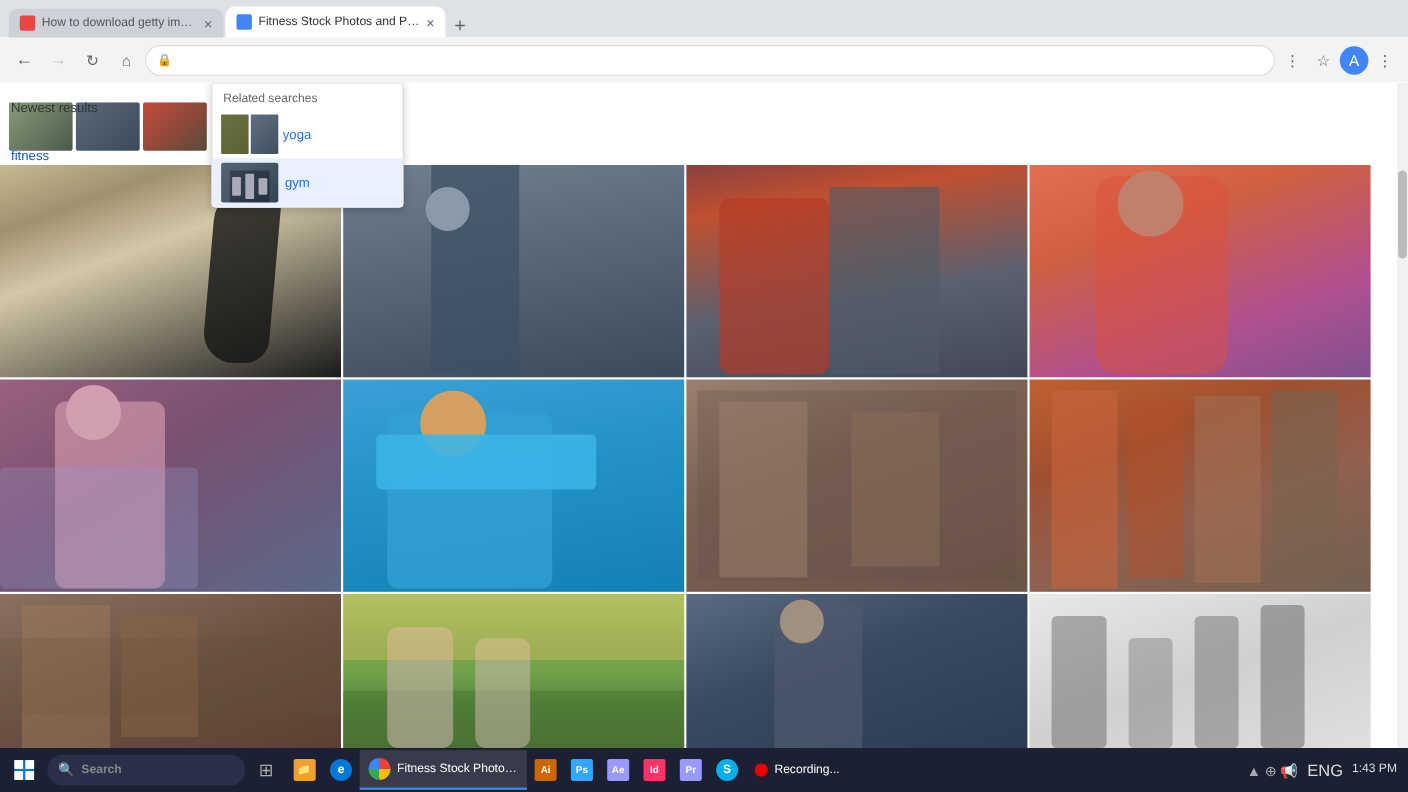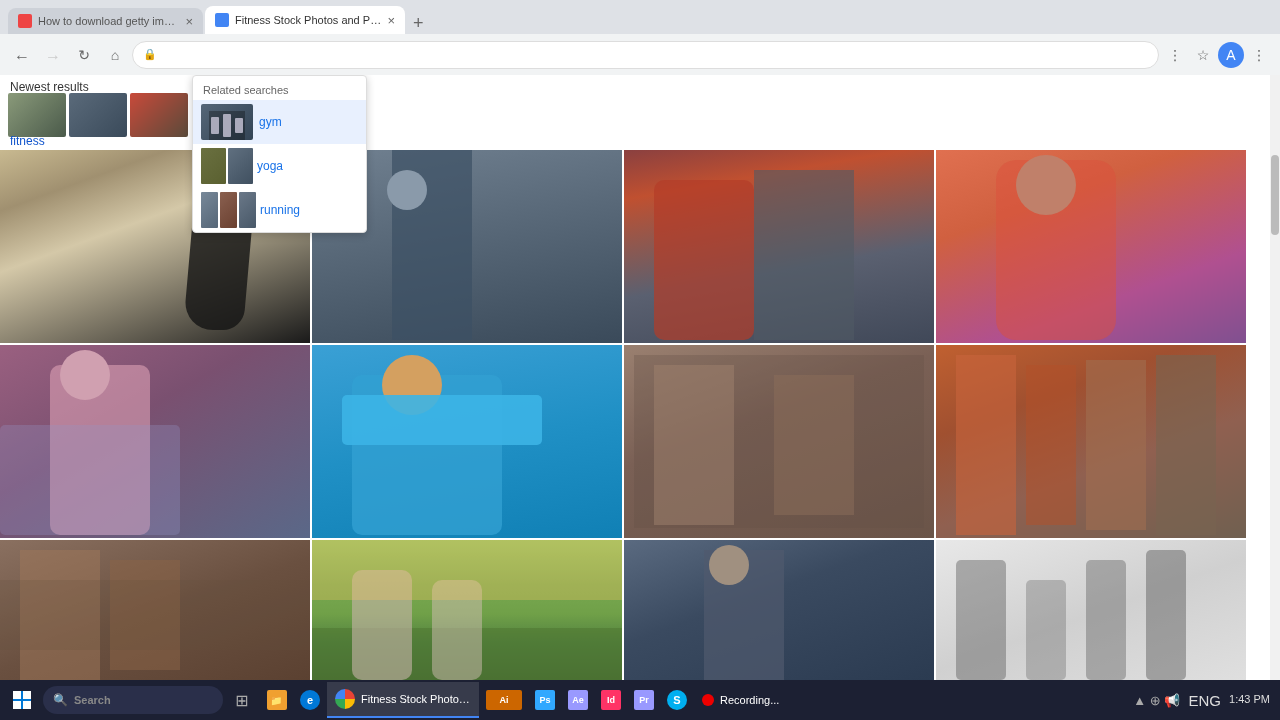--- a/index.html
+++ b/index.html
@@ -40,63 +40,55 @@
     <div style="display:flex; align-items:center; gap:2px;">
       <button style="background:none; border:none; cursor:pointer; color:#666; font-size:14px; width:26px; height:26px;">⋮</button>
       <button style="background:none; border:none; cursor:pointer; color:#666; font-size:14px; width:26px; height:26px;">☆</button>
       <button style="background:none; border:none; cursor:pointer; font-size:14px; width:26px; height:26px; background:#4285f4; color:#fff; border-radius:50%;">A</button>
       <button style="background:none; border:none; cursor:pointer; color:#666; font-size:14px; width:26px; height:26px;">⋮</button>
     </div>
   </div>
 
   <div style="position:absolute; top:75px; left:0; right:0; bottom:40px; background:#fff; overflow:hidden;">
 
-    <div style="position:absolute; top:5px; left:10px; font-size:12px; color:#333; font-weight:500; z-index:20;">Newest results</div>
+    <div style="position:absolute; top:16px; left:10px; font-size:12px; color:#333; font-weight:500; z-index:20;">Newest results</div>
 
     <div style="position:absolute; top:18px; left:8px; right:10px; height:55px; display:flex; gap:3px; overflow:hidden;">
 
       <div style="width:58px; height:44px; background:linear-gradient(135deg,#8a9a7a,#4a5a4a); border-radius:2px; flex-shrink:0; cursor:pointer;"></div>
       <div style="width:58px; height:44px; background:linear-gradient(135deg,#5a6a7a,#3a4a5a); border-radius:2px; flex-shrink:0; cursor:pointer;"></div>
       <div style="width:58px; height:44px; background:linear-gradient(135deg,#c84a3a,#5a4a3a); border-radius:2px; flex-shrink:0; cursor:pointer;"></div>
       <span style="position:absolute; bottom:0; left:2px; font-size:12px; color:#1155cc; cursor:pointer;">fitness</span>
     </div>
 
     <div style="position:absolute; top:0; left:192px; background:#fff; border:1px solid #ddd; border-radius:4px; box-shadow:0 2px 8px rgba(0,0,0,0.2); width:175px; z-index:100;">
       <div style="padding:8px 10px 4px; font-size:11px; color:#666;">Related searches</div>
+
+      <div style="display:flex; align-items:center; gap:4px; padding:4px 8px; cursor:pointer;">
+        <div style="display:flex; gap:2px;">
+          <div style="width:25px; height:36px; background:linear-gradient(135deg,#6a7040,#5a6030); border-radius:1px; flex-shrink:0;"></div>
+          <div style="width:25px; height:36px; background:linear-gradient(135deg,#607080,#405060); border-radius:1px; flex-shrink:0;"></div>
+        </div>
+        <span style="font-size:12px; color:#1a73e8;">yoga</span>
+      </div>
 
       <div style="display:flex; align-items:center; gap:6px; padding:4px 8px; cursor:pointer; background:#e8f0fe;">
         <div style="width:52px; height:36px; background:linear-gradient(135deg,#556677,#334455); border-radius:2px; flex-shrink:0; overflow:hidden;">
           <div style="width:100%; height:100%; display:flex; align-items:flex-end; justify-content:center;">
             <div style="width:70%; height:80%; background:rgba(0,0,0,0.3); display:flex; align-items:center; justify-content:space-around;">
               <div style="width:8px; height:60%; background:#aab; border-radius:1px;"></div>
               <div style="width:8px; height:80%; background:#aab; border-radius:1px;"></div>
               <div style="width:8px; height:50%; background:#aab; border-radius:1px;"></div>
             </div>
           </div>
         </div>
         <span style="font-size:12px; color:#1a73e8;">gym</span>
       </div>
 
-      <div style="display:flex; align-items:center; gap:4px; padding:4px 8px; cursor:pointer;">
-        <div style="display:flex; gap:2px;">
-          <div style="width:25px; height:36px; background:linear-gradient(135deg,#6a7040,#5a6030); border-radius:1px; flex-shrink:0;"></div>
-          <div style="width:25px; height:36px; background:linear-gradient(135deg,#607080,#405060); border-radius:1px; flex-shrink:0;"></div>
-        </div>
-        <span style="font-size:12px; color:#1a73e8;">yoga</span>
-      </div>
-
-
-      <div style="display:flex; align-items:center; gap:4px; padding:4px 8px; cursor:pointer;">
-        <div style="display:flex; gap:2px;">
-          <div style="width:17px; height:36px; background:linear-gradient(135deg,#789,#567); border-radius:1px;"></div>
-          <div style="width:17px; height:36px; background:linear-gradient(135deg,#8a6050,#6a4030); border-radius:1px;"></div>
-          <div style="width:17px; height:36px; background:linear-gradient(135deg,#6a7888,#485868); border-radius:1px;"></div>
-        </div>
-        <span style="font-size:12px; color:#1a73e8;">running</span>
-      </div>
+
     </div>
 
     <div style="position:absolute; top:75px; left:0; right:10px; bottom:0; overflow:hidden;">
 
       <div style="display:flex; gap:2px; height:193px;">
         <div style="width:310px; height:193px; flex-shrink:0; cursor:pointer; background:linear-gradient(160deg, #c8b990 0%, #a09070 20%, #d4c8a8 40%, #1a1a1a 100%); position:relative; overflow:hidden;">
           <div style="position:absolute; right:60px; top:20px; width:60px; height:160px; background:rgba(20,20,20,0.8); border-radius:30px 20px 20px 30px; transform:skewX(-5deg);"></div>
           <div style="position:absolute; right:55px; top:10px; width:30px; height:30px; background:#333; border-radius:50%;"></div>
         </div>
         <div style="width:310px; height:193px; flex-shrink:0; cursor:pointer; background:linear-gradient(170deg, #708090 0%, #5a6a7a 40%, #3a4a5a 100%); position:relative; overflow:hidden;">
@@ -194,21 +186,21 @@
     <div style="height:32px; display:flex; align-items:center; justify-content:center; padding:0 6px; cursor:pointer;">
       <div style="width:20px; height:20px; background:#0078d7; border-radius:50%; display:flex; align-items:center; justify-content:center; font-size:11px; color:#fff; font-weight:bold;">e</div>
     </div>
 
     <div style="height:36px; display:flex; align-items:center; gap:6px; padding:0 8px; background:rgba(255,255,255,0.12); border-bottom:2px solid #4285f4; cursor:pointer;">
       <div style="width:20px; height:20px; border-radius:50%; background:conic-gradient(#ea4335 0deg 90deg, #fbbc05 90deg 180deg, #34a853 180deg 270deg, #4285f4 270deg 360deg); flex-shrink:0;"></div>
       <span style="font-size:11px; color:#fff; white-space:nowrap; max-width:110px; overflow:hidden; text-overflow:ellipsis;">Fitness Stock Photos...</span>
     </div>
 
     <div style="height:32px; display:flex; align-items:center; justify-content:center; padding:0 6px; cursor:pointer;">
-      <div style="width:36px; height:20px; background:#cc6600; border-radius:2px; display:flex; align-items:center; justify-content:center; font-size:9px; color:#fff; font-weight:bold;">Ai</div>
+      <div style="width:20px; height:20px; background:#cc6600; border-radius:2px; display:flex; align-items:center; justify-content:center; font-size:9px; color:#fff; font-weight:bold;">Ai</div>
     </div>
 
     <div style="height:32px; display:flex; align-items:center; justify-content:center; padding:0 6px; cursor:pointer;">
       <div style="width:20px; height:20px; background:#31a8ff; border-radius:2px; display:flex; align-items:center; justify-content:center; font-size:9px; color:#fff; font-weight:bold;">Ps</div>
     </div>
 
     <div style="height:32px; display:flex; align-items:center; justify-content:center; padding:0 6px; cursor:pointer;">
       <div style="width:20px; height:20px; background:#9999ff; border-radius:2px; display:flex; align-items:center; justify-content:center; font-size:9px; color:#fff; font-weight:bold;">Ae</div>
     </div>
 

